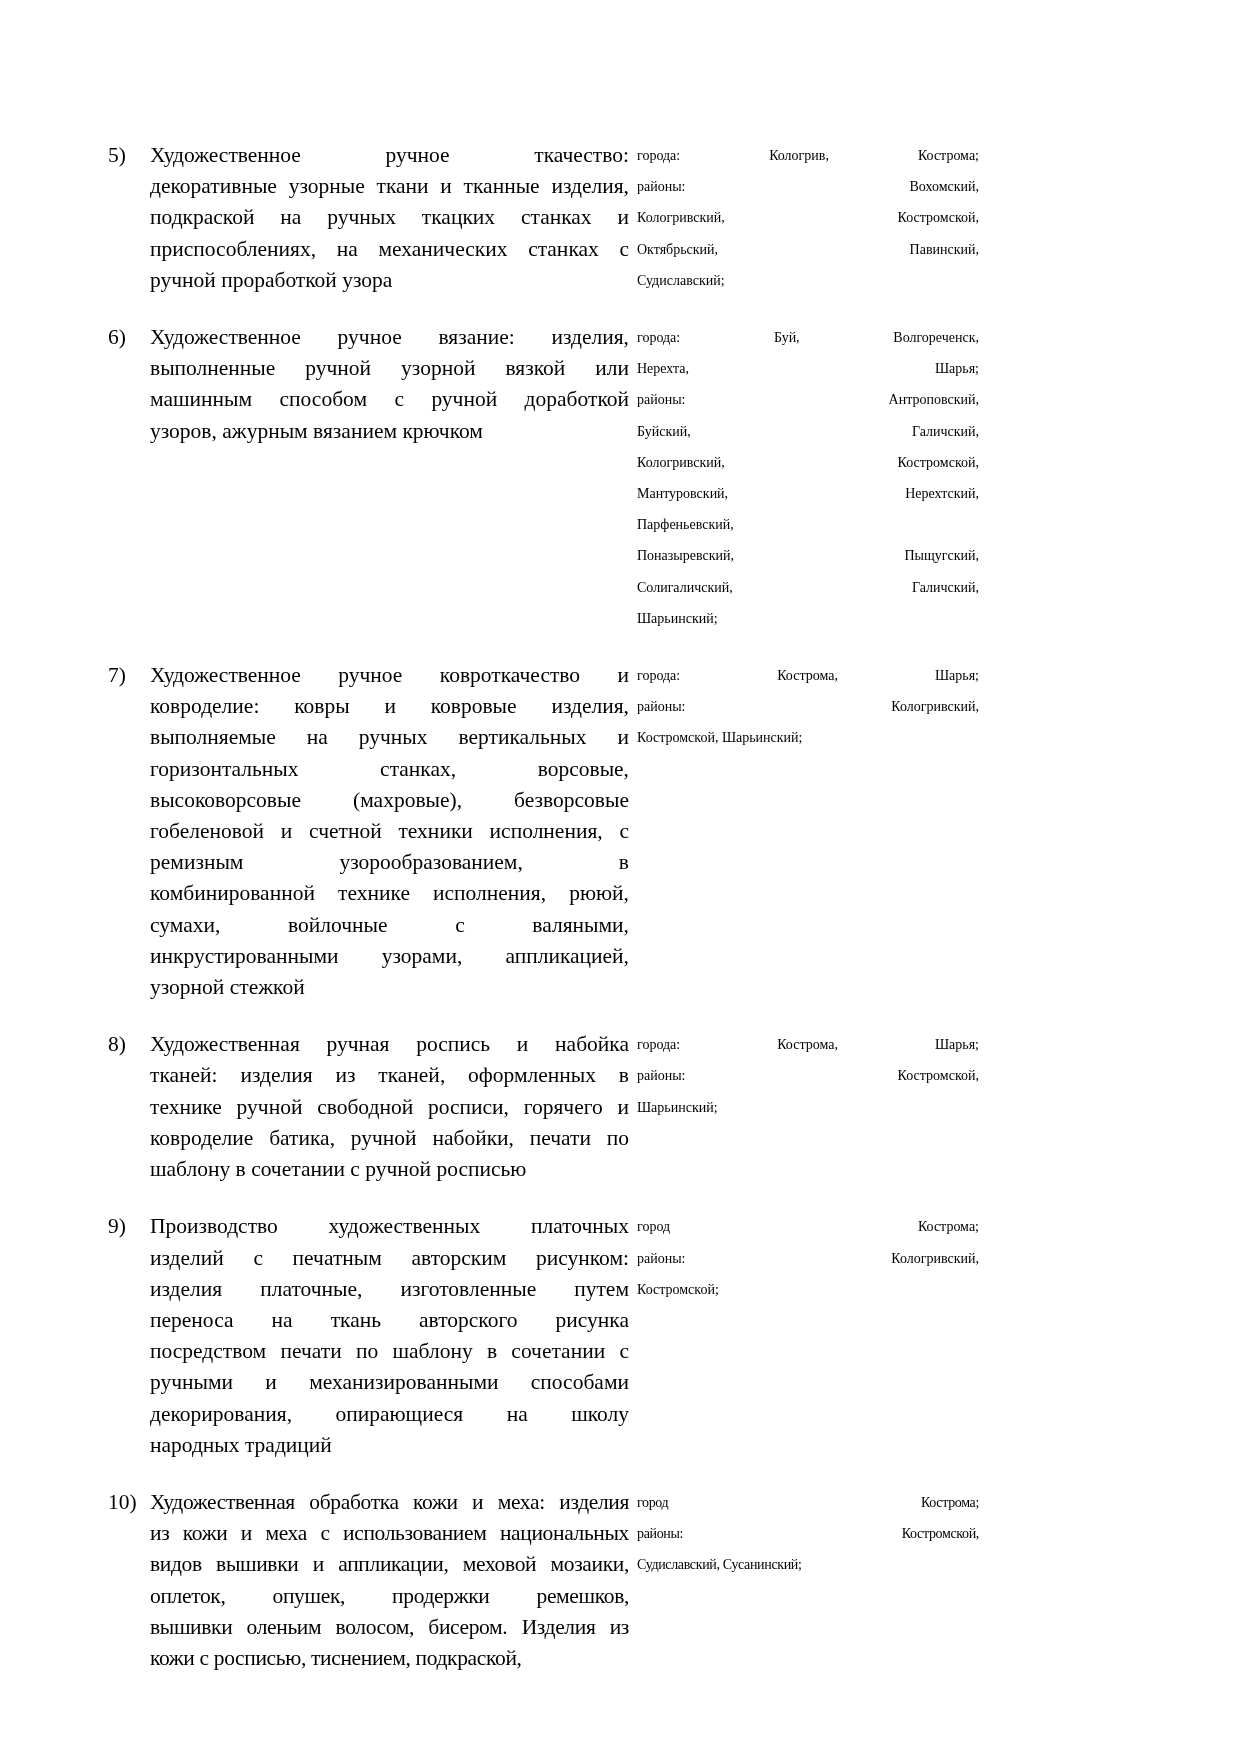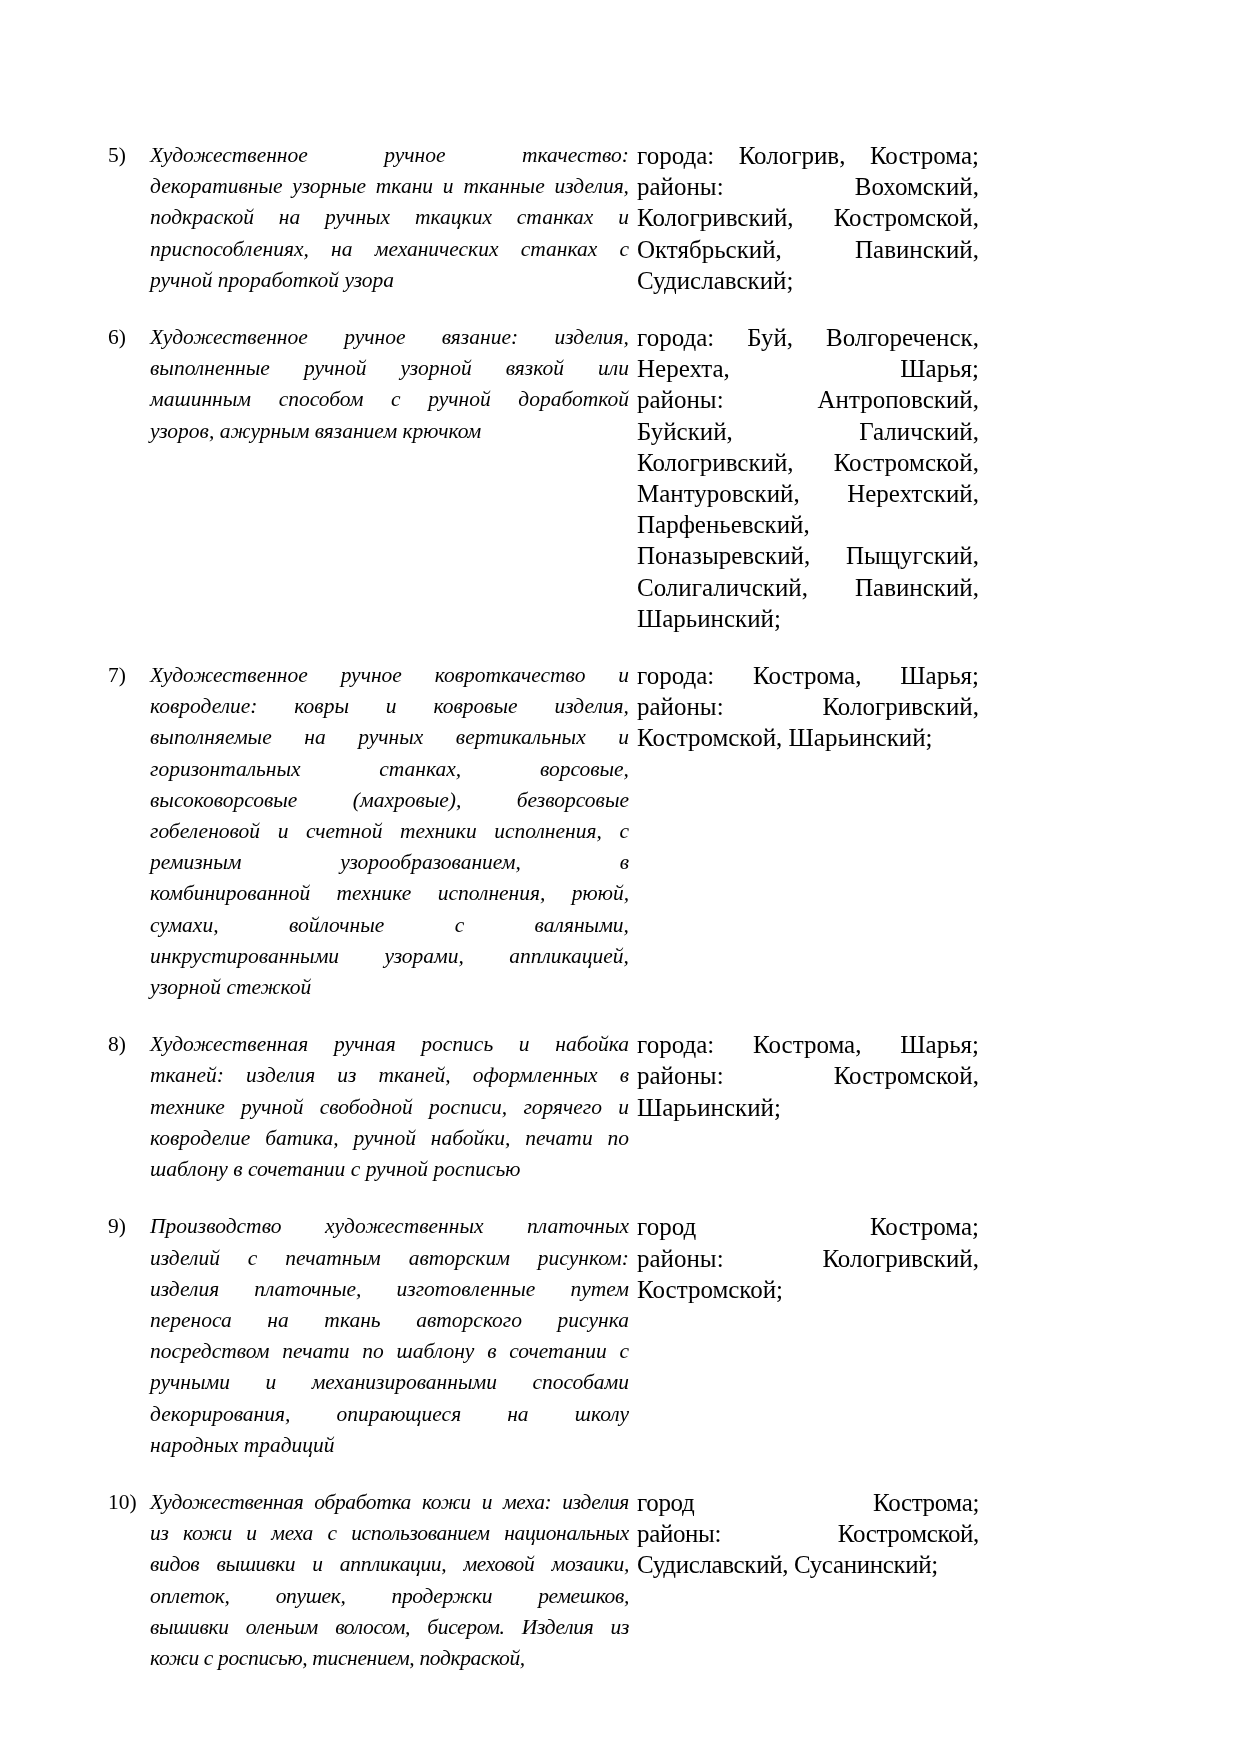--- a/index.html
+++ b/index.html
@@ -43,26 +43,25 @@
   .col-left {
     flex: 0 0 auto;
     width: 487px;
     font-size: 21.5px;
     line-height: 31.2px;
     text-align: justify;
     text-justify: inter-word;
     hyphens: none;
     padding-right: 8px;
     box-sizing: border-box;
-    font-style: italic;
   }
   .col-right {
     flex: 0 0 auto;
     width: 342px;
-    font-size: 25px;
+    font-size: 14px;
     line-height: 31.2px;
     text-align: justify;
     text-justify: inter-word;
     hyphens: none;
     box-sizing: border-box;
   }
   
   .col-left > .ln,
   .col-right > .ln {
     display: block;
@@ -112,21 +111,21 @@
         </div>
         <div class="col-right">
           <span class="ln">города: Буй, Волгореченск,</span>
           <span class="ln">Нерехта, Шарья;</span>
           <span class="ln">районы: Антроповский,</span>
           <span class="ln">Буйский, Галичский,</span>
           <span class="ln">Кологривский, Костромской,</span>
           <span class="ln">Мантуровский, Нерехтский,</span>
           <span class="ln">Парфеньевский,</span>
           <span class="ln">Поназыревский, Пыщугский,</span>
-          <span class="ln">Солигаличский, Павинский,</span>
+          <span class="ln">Солигаличский, Галичский,</span>
           <span class="ln last">Шарьинский;</span>
         </div>
       </div>
       <div class="item">
         <div class="marker">7)</div>
         <div class="col-left">
           <span class="ln">Художественное ручное ковроткачество и</span>
           <span class="ln">ковроделие: ковры и ковровые изделия,</span>
           <span class="ln">выполняемые на ручных вертикальных и</span>
           <span class="ln">горизонтальных станках, ворсовые,</span>

